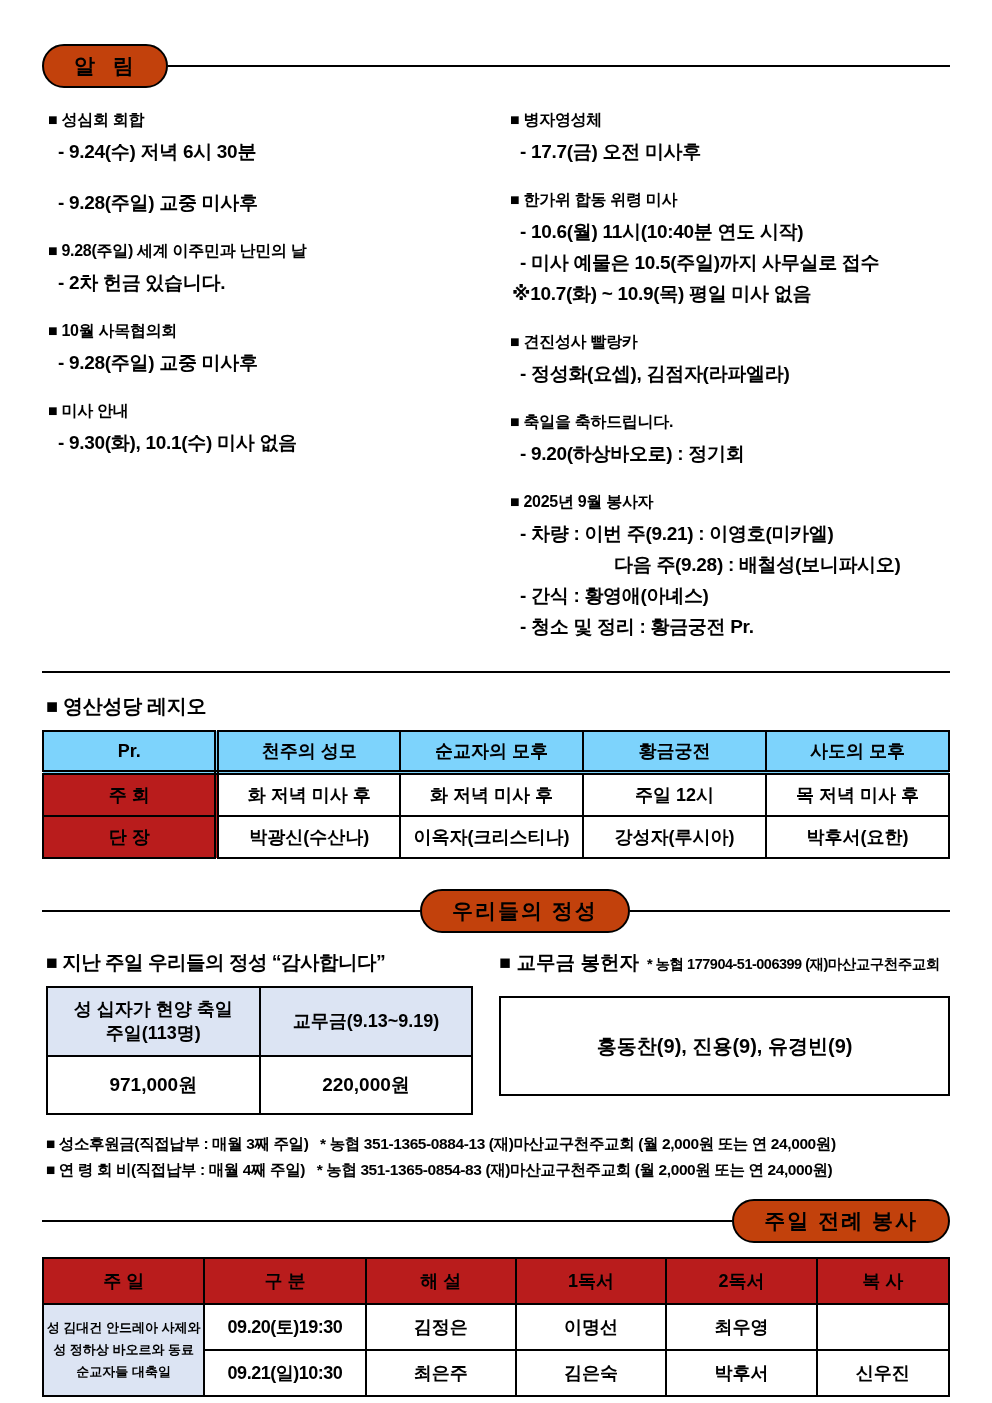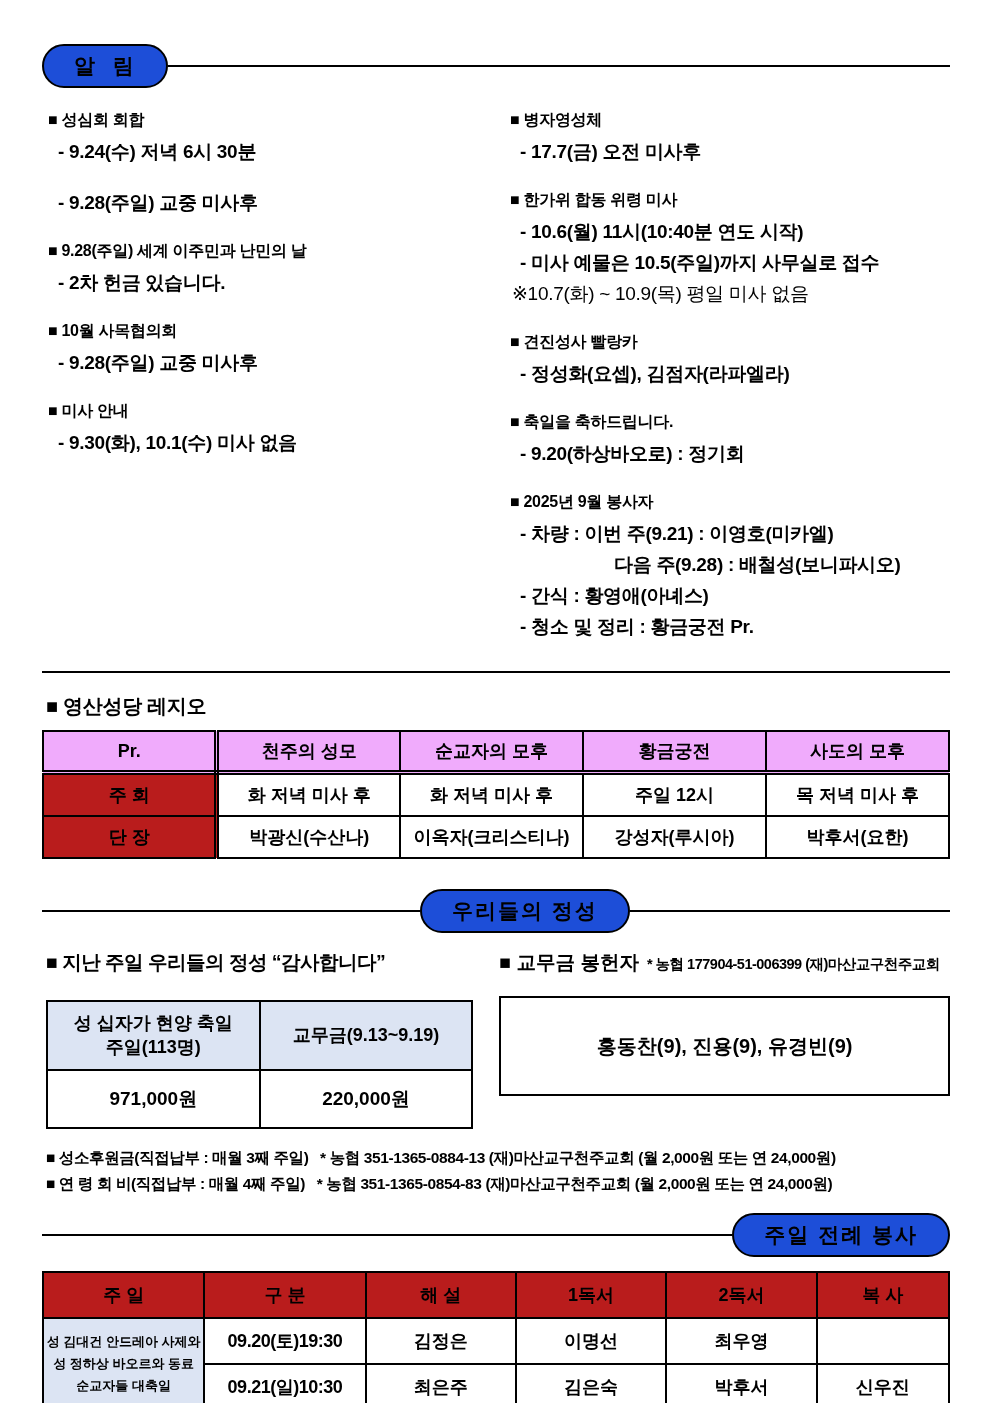--- a/index.html
+++ b/index.html
@@ -14,66 +14,66 @@
 
   
   .pill-row { display: flex; align-items: center; }
   .pill {
     border: 2.5px solid #000;
     border-radius: 24px;
     padding: 6px 30px;
     font-size: 21px;
     font-weight: 800;
     white-space: pre;
-    background: #1d4ed8;
+    background: #c2410c;
     letter-spacing: 2px;
     text-align: right;
   }
   .hline { border-top: 2px solid #000; flex: 1; }
   .hline.fixed-l { flex: 1.18; }
   .hline.fixed-r { flex: 1; }
   .divider-full { border-top: 2px solid #000; margin-top: 6px; }
 
   
   .columns { display: flex; margin-top: 22px; }
   .col { width: 50%; }
   .col.left  { padding-right: 24px; padding-left: 6px; }
   .col.right { padding-left: 14px; }
   .ann-item { margin-bottom: 25px; }
   .ann-title { font-size: 16px; font-weight: 800; margin-bottom: 8px; letter-spacing: -0.3px; }
   .ann-line {
     font-size: 19px; font-weight: 600;
     padding-left: 10px; margin-bottom: 5px;
     letter-spacing: -0.3px; white-space: pre-wrap;
   }
-  .ann-line.em { font-weight: 400; padding-left: 2px; }
+  .ann-line.em { font-weight: 700; padding-left: 2px; }
   .ann-line.indent2 { padding-left: 104px; }
 
   
   .sec-title { font-size: 20px; font-weight: 800; margin: 20px 0 10px 4px; letter-spacing: -0.3px; }
 
   
   table { border-collapse: collapse; width: 100%; table-layout: fixed; }
   td, th { border: 2px solid #000; text-align: center; vertical-align: middle; }
   .legio-table { font-size: 18px; }
   .legio-table th {
-    background: #f0abfc; font-weight: 800; padding: 7px 2px;
+    background: #7dd3fc; font-weight: 800; padding: 7px 2px;
     border-bottom: 5px double #000;
   }
   .legio-table td { font-weight: 700; padding: 8px 2px; }
   .legio-table .rowlabel { background: #b91c1c; border-right: 5px double #000; }
   .legio-table th:first-child { border-right: 5px double #000; }
 
   
   .devotion-divider { margin-top: 30px; }
   .devotion-row { display: flex; margin-top: 16px; }
   .devotion-left { width: 47.5%; padding-left: 4px; }
   .devotion-right { width: 52.5%; padding-left: 26px; }
   .thanks-title { font-size: 19.5px; font-weight: 800; letter-spacing: -0.5px; }
-  .offer-table { margin-top: 24px; font-size: 18px; border-radius: 27px; }
+  .offer-table { margin-top: 10px; font-size: 18px; border-radius: 27px; }
   .offer-table th { background: #dce4f3; font-weight: 800; padding: 9px 2px; line-height: 1.35; }
   .offer-table td { font-weight: 800; padding: 15px 2px; font-size: 19px; }
   .gyo-head { display: flex; align-items: baseline; white-space: pre; }
   .gyo-title { font-size: 19.5px; font-weight: 800; }
   .gyo-note { font-size: 14.5px; font-weight: 700; margin-left: 8px; letter-spacing: -0.5px; }
   .names-box {
     border: 2px solid #000; margin-top: 20px; height: 100px;
     display: flex; align-items: center; justify-content: center;
     font-size: 20px; font-weight: 800;
   }

